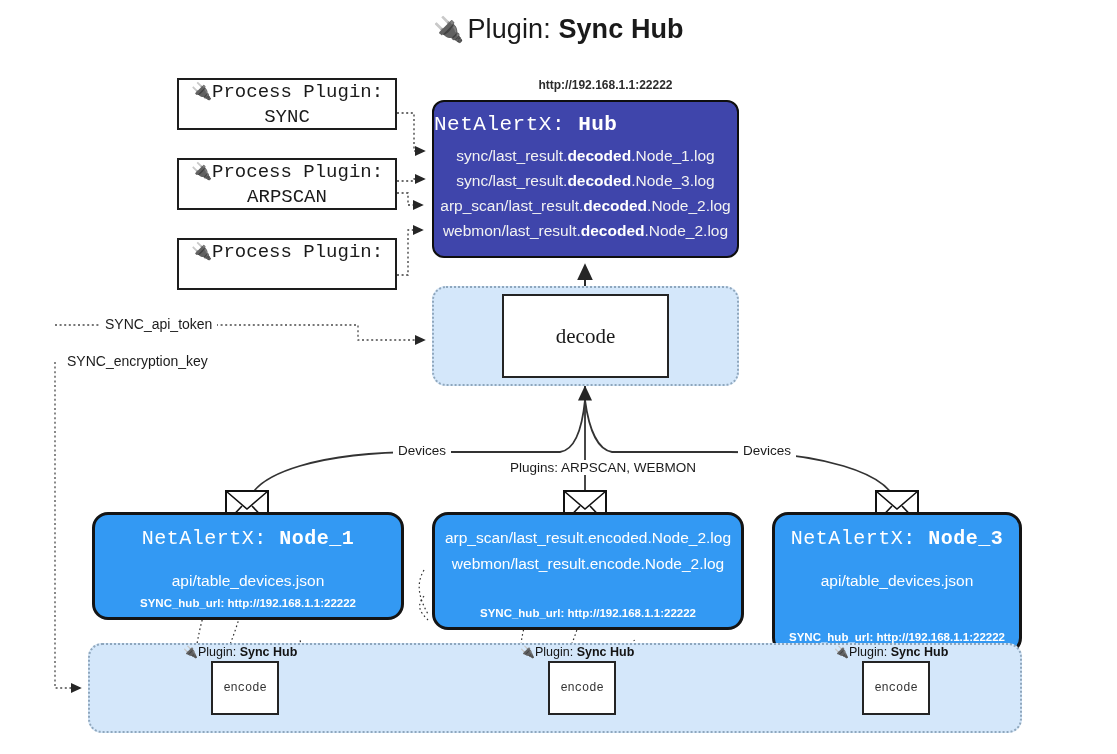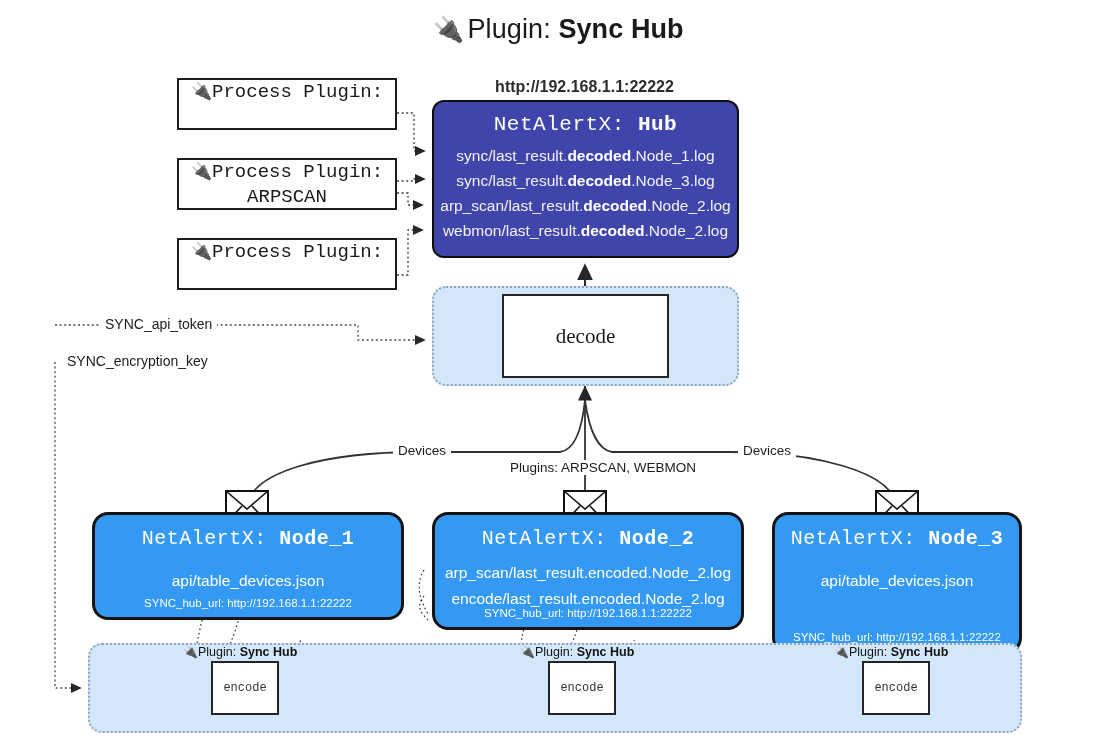--- a/index.html
+++ b/index.html
@@ -29,33 +29,33 @@
   }
   .pbox .l1{white-space:nowrap;}
   .pbox .plug{font-size:17px;}
 
   .hub{
     position:absolute;left:432px;top:100px;width:307px;height:158px;
     background:#3f45ab;border:2px solid #0e0e0e;border-radius:12px;box-sizing:border-box;
     color:#ffffff;
   }
   .hub .htitle{
-    text-align:center;font-size:21px;margin-top:11px;letter-spacing:.5px;
+    font-size:21px;margin-top:11px;letter-spacing:.5px;
   }
   .hub .htitle b{font-weight:bold;}
   .hub .line{
     font-size:15.5px;line-height:25px;text-align:center;white-space:nowrap;
     color:#f2f2f2;
   }
   .hub .line b{font-weight:bold;color:#ffffff;}
   .hub .lines{margin-top:7px;}
 
   #hub-url{
-    position:absolute;left:431px;top:78px;width:307px;text-align:center;
-    font-size:16px;font-weight:bold;color:#2b2b2b;
+    position:absolute;left:452px;top:78px;width:307px;text-align:center;
+    font-size:12px;font-weight:bold;color:#2b2b2b;
   }
 
   
   .lightband{
     position:absolute;background:#d4e7fa;border:2px dotted #8fa7bd;
     border-radius:14px;box-sizing:border-box;
   }
   #decode-band{left:432px;top:286px;width:307px;height:100px;}
   #encode-band{left:88px;top:643px;width:934px;height:90px;}
 
@@ -69,21 +69,21 @@
   .node{
     position:absolute;background:#3399f3;border:3px solid #141414;
     border-radius:16px;box-sizing:border-box;color:#ffffff;text-align:center;
   }
   .node .ntitle{font-size:20px;margin-top:12px;letter-spacing:.5px;}
   .node .ntitle b{font-weight:bold;}
   .node .nline{font-size:15.5px;line-height:26px;white-space:nowrap;color:#ffffff;}
   .node .nlines{margin-top:10px;}
   .node .nfoot{
     position:absolute;left:0;bottom:8px;width:100%;text-align:center;
-    font-size:11.5px;font-weight:normal;color:#ffffff;white-space:nowrap;
+    font-size:11.5px;font-weight:bold;color:#ffffff;white-space:nowrap;
   }
   #node1{left:92px;top:512px;width:312px;height:108px;}
   #node2{left:432px;top:512px;width:312px;height:118px;}
   #node3{left:772px;top:512px;width:250px;height:142px;}
   #node1 .nlines{margin-top:18px;}
   #node3 .nlines{margin-top:18px;}
 
   
   .env{position:absolute;width:44px;height:34px;}
 
@@ -181,20 +181,21 @@
 
   <g stroke="#333333" stroke-width="1.6" fill="none">
     <path d="M247,494 L247,500"></path>
     <path d="M585,494 L585,500"></path>
     <path d="M897,494 L897,500"></path>
   </g>
 </svg>
 
 <div class="pbox mono" style="left:177px;top:78px;width:220px;height:52px;">
   <div class="l1"><span class="plug">🔌</span><span>Process Plugin:</span></div>
+  <div>SYNC</div>
 </div>
 
 <div class="pbox mono" style="left:177px;top:158px;width:220px;height:52px;">
   <div class="l1"><span class="plug">🔌</span><span>Process Plugin:</span></div>
   <div>ARPSCAN</div>
 </div>
 
 <div class="pbox mono" style="left:177px;top:238px;width:220px;height:52px;">
   <div class="l1"><span class="plug">🔌</span><span>Process Plugin:</span></div>
 </div>
@@ -245,26 +246,23 @@
   <div class="ntitle mono">
     <span>NetAlertX:</span> <b>Node_1</b>
   </div>
   <div class="nlines">
     <div class="nline">api/table_devices.json</div>
   </div>
   <div class="nfoot">SYNC_hub_url: http://192.168.1.1:22222</div>
 </div>
 
 <div class="node" id="node2">
-  <div class="ntitle mono">
-    <span>NetAlertX:</span> <b>Node_2</b>
-  </div>
   <div class="nlines">
     <div class="nline">arp_scan/last_result.encoded.Node_2.log</div>
-    <div class="nline">encode/last_result.encoded.Node_2.log</div>
+    <div class="nline">webmon/last_result.encode.Node_2.log</div>
   </div>
   <div class="nfoot">SYNC_hub_url: http://192.168.1.1:22222</div>
 </div>
 
 <div class="node" id="node3">
   <div class="ntitle mono">
     <span>NetAlertX:</span> <b>Node_3</b>
   </div>
   <div class="nlines">
     <div class="nline">api/table_devices.json</div>

